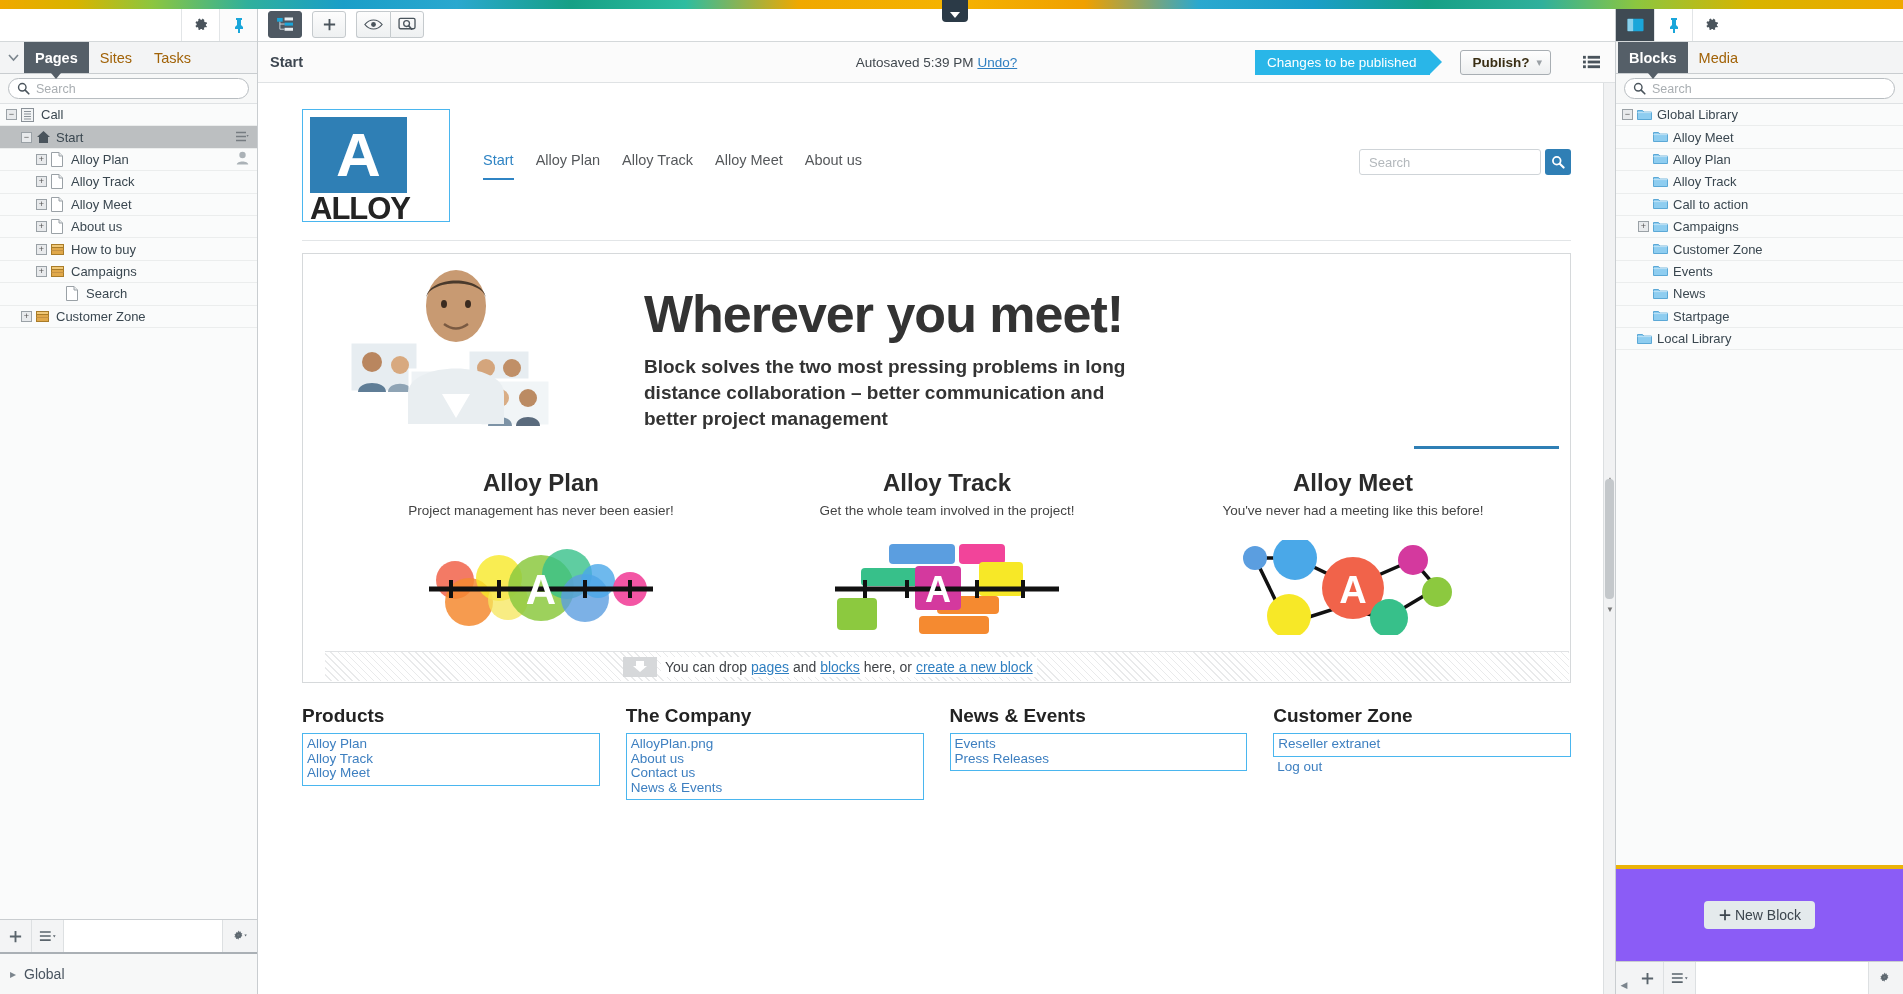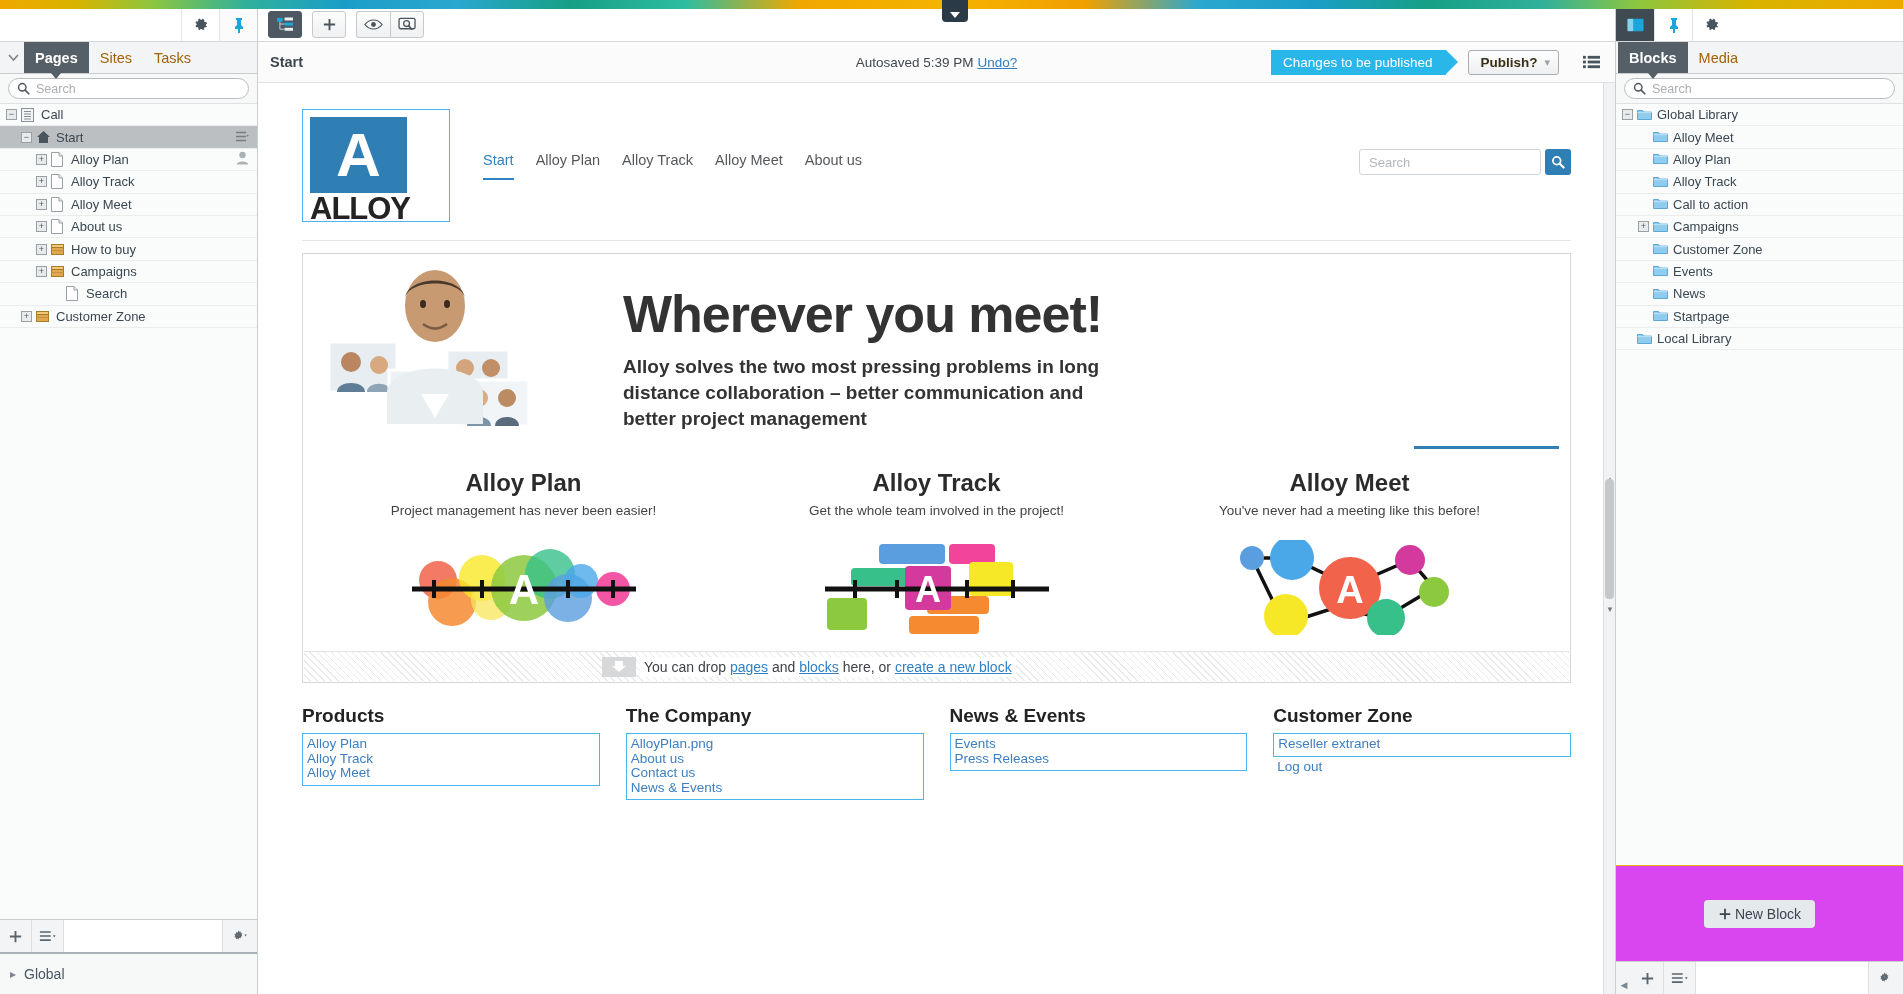--- a/index.html
+++ b/index.html
@@ -135,21 +135,21 @@
   .crumb-bar {
     height: 41px; background: #fbfbfb; border-bottom: 1px solid #dfe2e4;
     display: flex; align-items: center; padding: 0 12px; position: relative;
   }
   .crumb-title { font-size: 14.5px; font-weight: bold; color: #3d4650; }
   .autosave {
     position: absolute; left: 0; right: 0; text-align: center;
     font-size: 13.5px; color: #41484e;
   }
   .autosave a { color: #2f7fc1; }
-  .pub-area { margin-left: auto; display: flex; align-items: center; gap: 8px; z-index:2;}
+  .pub-area { margin-left: auto; display: flex; align-items: center; gap: 16px; z-index:2;}
   .pub-banner {
     height: 25px; background: #29b6e8; color: #fff; font-size: 13.5px;
     display: flex; align-items: center; padding: 0 14px 0 12px;
     position: relative; margin-right: 14px;
   }
   .pub-banner::after {
     content:""; position:absolute; right:-12px; top:0;
     border-top:12.5px solid transparent; border-bottom:12.5px solid transparent;
     border-left:12px solid #29b6e8;
   }
@@ -203,20 +203,21 @@
     width: 26px; height: 26px; background: #2f7fb5; border-radius: 3px;
     margin-left: 4px; display: flex; align-items: center; justify-content: center;
     cursor: pointer;
   }
   .head-rule { border-bottom: 1px solid #e2e5e7; margin: 18px 20px 0 20px; }
 
   
   .hero-block {
     margin: 12px 20px 0 20px; border: 1px solid #d6d9db; position: relative;
     background: #fff;
+    padding-left: 21px;
   }
   .hero-top { display: flex; padding: 8px 10px 0 14px; min-height: 186px; }
   .hero-collage { width: 288px; position: relative; flex: 0 0 auto; }
   .hero-text { padding: 24px 0 0 18px; flex: 1; }
   .hero-h1 {
     font-size: 52px; font-weight: bold; color: #333; line-height: 56px;
     letter-spacing: -1px;
   }
   .hero-sub {
     font-size: 19px; font-weight: bold; color: #333; line-height: 26px;
@@ -289,21 +290,21 @@
     height: 33px; margin-top: 9px; background: #fff;
     border-bottom: 1px solid #d4d8da; display: flex; align-items: stretch;
   }
   .rp-tabs {
     height: 32px; background: #f3f4f5; border-bottom: 1px solid #c9cdd0;
     display: flex; align-items: stretch; padding-left: 2px;
   }
   .rp-list { flex: 1; overflow: hidden; background: #fafbfb; }
   .newblock-area {
     height: 96px; display: flex; align-items: center; justify-content: center;
-    background: #d946ef; border-top: 1px solid #eab308;
+    background: #8b5cf6; border-top: 4px solid #eab308;
   }
   .newblock-btn {
     background: #e4eaec; border-radius: 4px; padding: 6px 14px;
     font-size: 14px; color: #3c464e; cursor: pointer; display:flex;
     align-items:center; gap:3px;
   }
   .rp-bottom {
     height: 33px; background: #f3f4f5; border-top: 1px solid #c9cdd0;
     display: flex; align-items: stretch;
   }
@@ -623,21 +624,21 @@
                 <path d="M88 38c0-22 60-22 60 0c0-26-60-26-60 0z" fill="#4a3a2c"></path>
                 <ellipse cx="106" cy="42" rx="3" ry="4" fill="#3a2b20"></ellipse>
                 <ellipse cx="130" cy="42" rx="3" ry="4" fill="#3a2b20"></ellipse>
                 <path d="M106 62q12 9 24 0" stroke="#7a5a42" stroke-width="2.4" fill="none"></path>
                 <path d="M70 132c0-34 96-34 96 0v30H70z" fill="#e9eef1"></path>
                 <path d="M104 132l14 24 14-24z" fill="#ffffff"></path>
               </svg>
             </div>
             <div class="hero-text">
               <div class="hero-h1">Wherever you meet!</div>
-              <div class="hero-sub">Alloy solves the two most pressing problems in long distance collaboration – better communication and better project management</div>
+              <div class="hero-sub">Block solves the two most pressing problems in long distance collaboration – better communication and better project management</div>
               <div class="hero-accent"></div>
             </div>
           </div>
 
           <div class="cols" id="product-cols">
               <div class="col">
                 <h3>Alloy Plan</h3>
                 <p>Project management has never been easier!</p>
                 <div class="art">
                   <svg width="232" height="95" viewBox="0 0 232 95">

